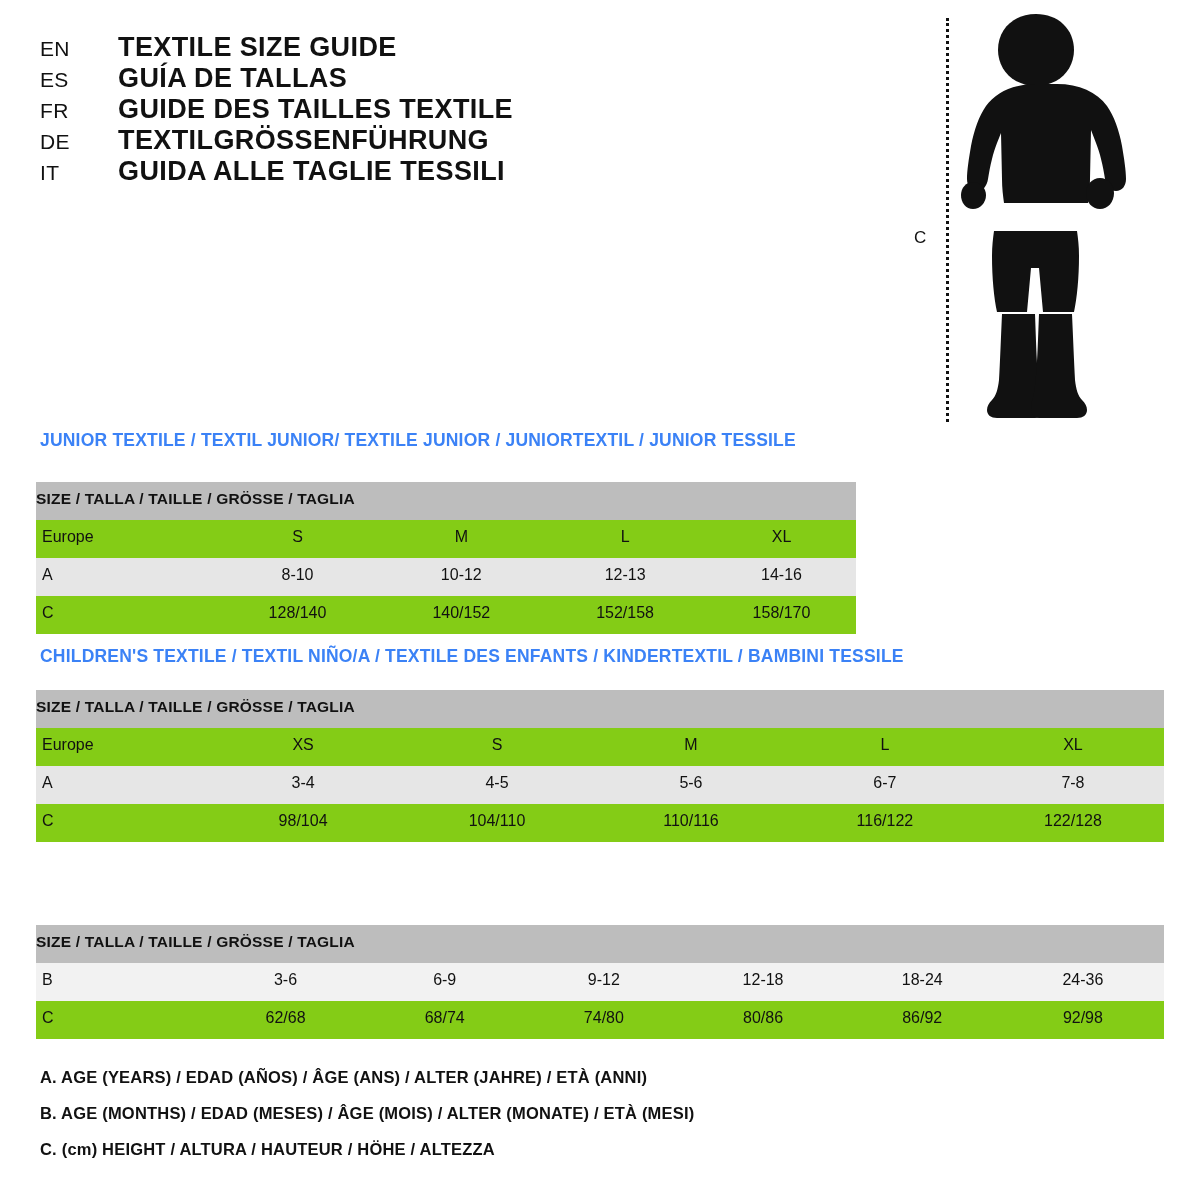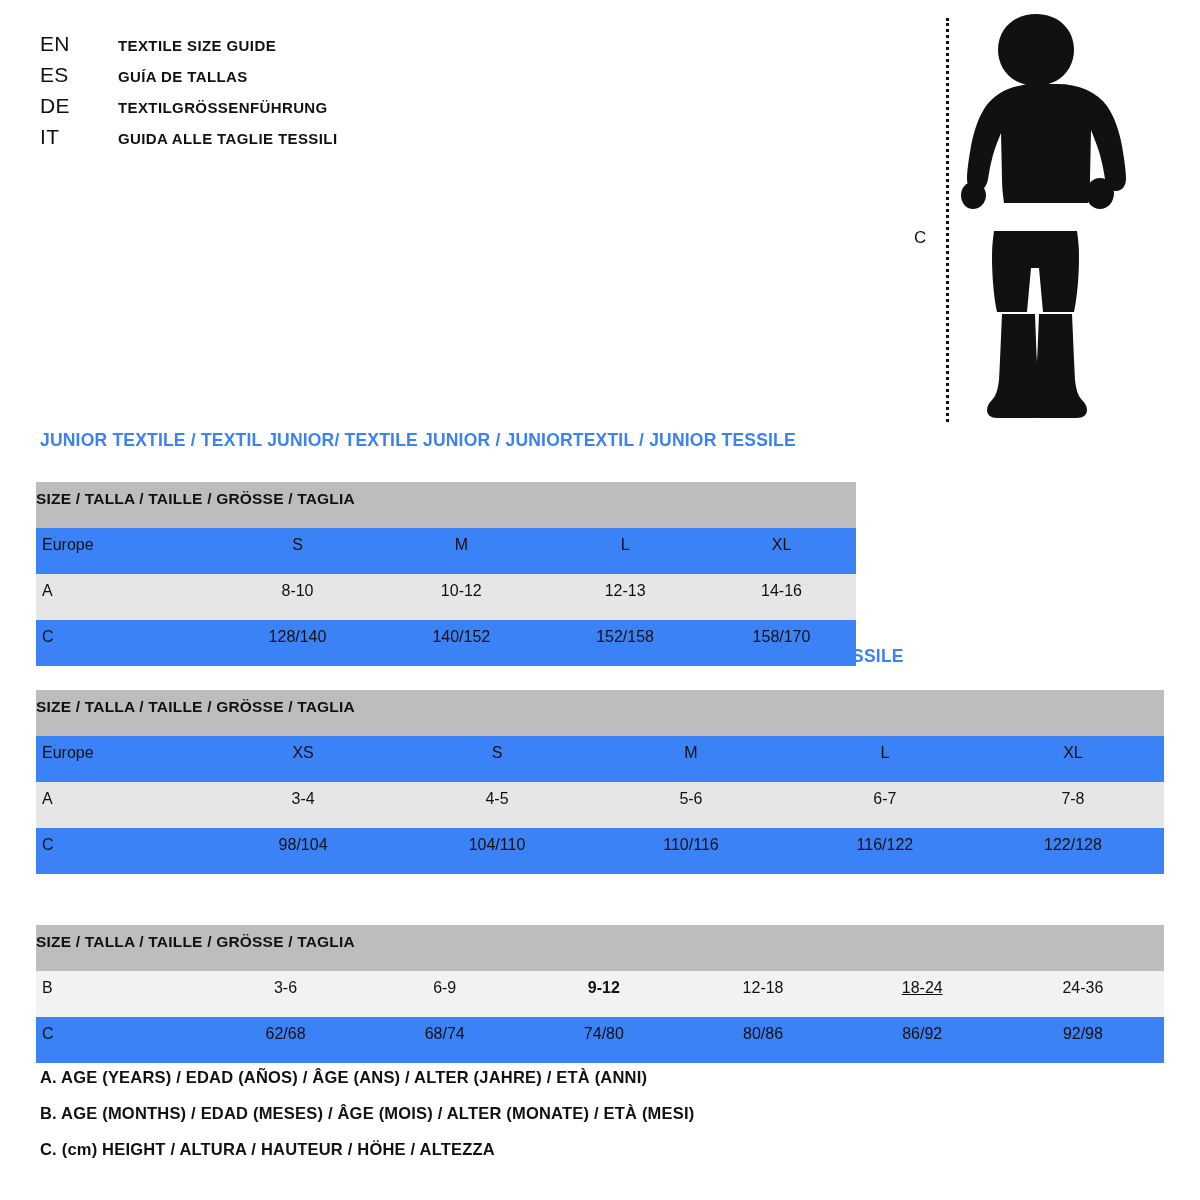--- a/index.html
+++ b/index.html
@@ -35,21 +35,21 @@
     align-items: baseline;
     height: 31px;
   }
   .title-lang {
     width: 78px;
     font-size: 21px;
     letter-spacing: 0.3px;
     color: #111;
   }
   .title-text {
-    font-size: 15px;
+    font-size: 27px;
     font-weight: bold;
     letter-spacing: 0.4px;
     color: #111;
     text-align: center;
   }
 
   
   .figure-area {
     position: absolute;
     left: 900px;
@@ -90,33 +90,33 @@
   .section-heading .line2 { display: block; margin-top: 6px; }
 
   
   table.size-table {
     position: absolute;
     border-collapse: collapse;
     font-size: 16px;
     color: #111;
   }
   table.size-table td {
-    padding: 4px 0 16px 0;
+    padding: 4px 0 8px 0;
     height: 26px;
     vertical-align: middle;
   }
   .hdr-band td {
     background: #bdbdbd;
     font-weight: bold;
     font-size: 15.5px;
     letter-spacing: 0.2px;
     padding-left: 6px;
   }
   .row-grey td { background: #e6e6e6; }
-  .row-white td { background: #3b82f6; }
+  .row-white td { background: #84cc16; }
   .row-light td { background: #f2f2f2; }
   .cell-label {
     padding-left: 6px !important;
     text-align: left;
   }
   .cell-val { text-align: center; }
 
   
   .legend {
     position: absolute;
@@ -135,20 +135,24 @@
 <div class="page">
 
   <div class="titles">
     <div class="title-row">
       <span class="title-lang">EN</span>
       <span class="title-text">TEXTILE SIZE GUIDE</span>
     </div>
     <div class="title-row">
       <span class="title-lang">ES</span>
       <span class="title-text">GUÍA DE TALLAS</span>
+    </div>
+    <div class="title-row">
+      <span class="title-lang">FR</span>
+      <span class="title-text">GUIDE DES TAILLES TEXTILE</span>
     </div>
     <div class="title-row">
       <span class="title-lang">DE</span>
       <span class="title-text">TEXTILGRÖSSENFÜHRUNG</span>
     </div>
     <div class="title-row">
       <span class="title-lang">IT</span>
       <span class="title-text">GUIDA ALLE TAGLIE TESSILI</span>
     </div>
   </div>
@@ -244,23 +248,23 @@
 
   <table class="size-table" style="left:36px; top:925px; width:1128px;">
     <tbody>
         <tr class="hdr-band">
       <td colspan="7">SIZE / TALLA / TAILLE / GRÖSSE / TAGLIA</td>
     </tr>
     <tr class="row-light">
       <td class="cell-label" style="width:165px;">B</td>
       <td class="cell-val" style="width:160px;">3-6</td>
       <td class="cell-val" style="width:160px;">6-9</td>
-      <td class="cell-val" style="width:160px;font-weight:bold;">9-12</td>
+      <td class="cell-val" style="width:160px;">9-12</td>
       <td class="cell-val" style="width:160px;margin-top:16px;">12-18</td>
-      <td class="cell-val" style="width:160px;text-decoration:underline;">18-24</td>
+      <td class="cell-val" style="width:160px;">18-24</td>
       <td class="cell-val" style="width:163px;">24-36</td>
     </tr>
     <tr class="row-white">
       <td class="cell-label">C</td>
       <td class="cell-val">62/68</td>
       <td class="cell-val">68/74</td>
       <td class="cell-val">74/80</td>
       <td class="cell-val">80/86</td>
       <td class="cell-val">86/92</td>
       <td class="cell-val">92/98</td>

